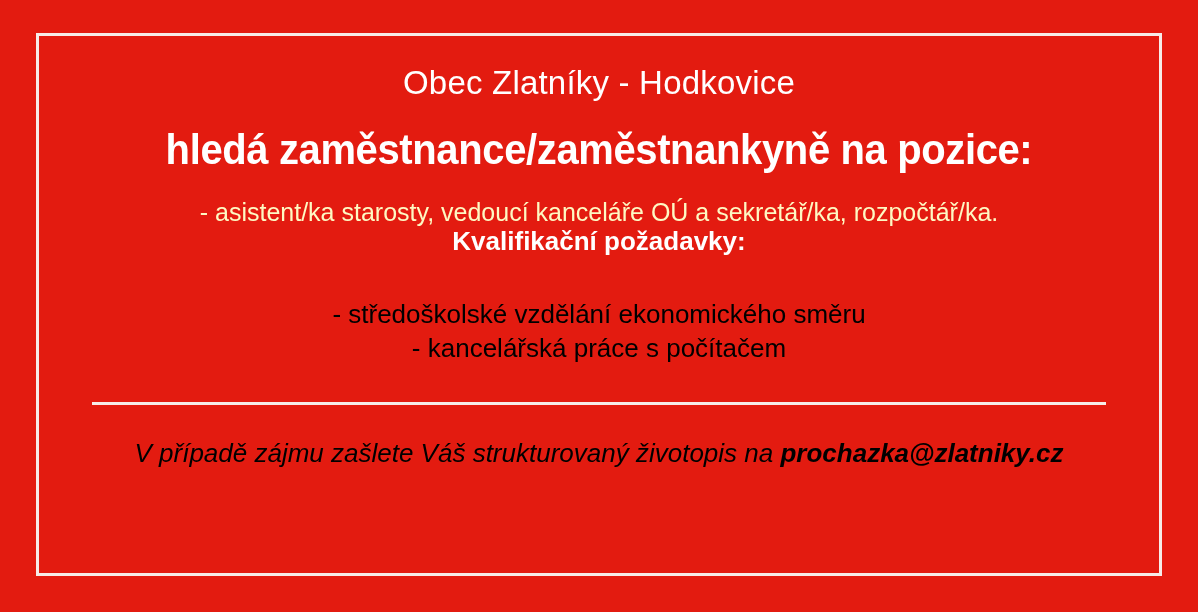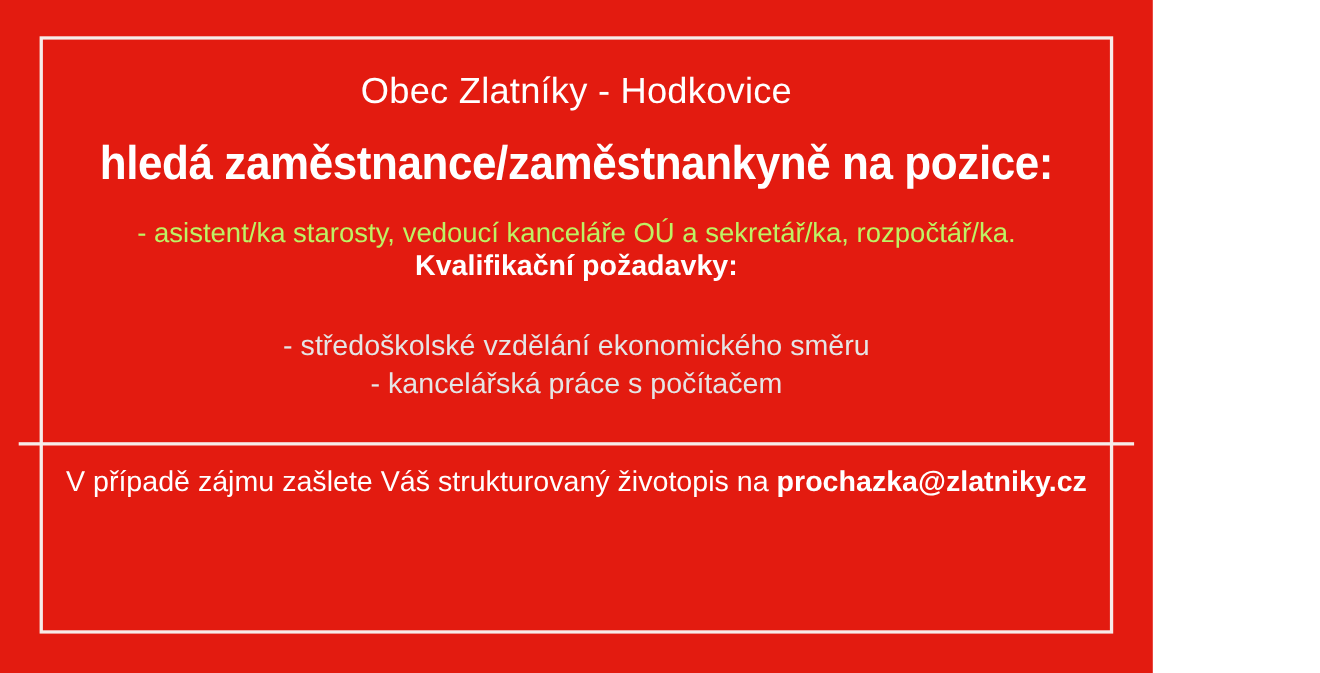--- a/index.html
+++ b/index.html
@@ -7,21 +7,21 @@
     margin: 0;
     padding: 0;
   }
   body {
     background: #ffffff;
     font-family: "Liberation Sans", sans-serif;
   }
 
   .poster {
     position: relative;
-    width: 1048px;
+    width: 1198px;
     height: 612px;
     background: #e31b10;
     overflow: hidden;
     box-sizing: border-box;
   }
 
   
   .poster-frame {
     position: absolute;
     left: 36px;
@@ -67,21 +67,21 @@
     transform: scaleX(0.93);
     transform-origin: center;
     white-space: nowrap;
   }
 
   .position-line {
     margin-top: 26px;
     font-size: 25px;
     font-weight: 400;
     line-height: 1.15;
-    color: #bef264;
+    color: #fef9c3;
     white-space: nowrap;
   }
 
   .req-heading {
     font-size: 26px;
     font-weight: 700;
     line-height: 1.1;
     color: #ffffff;
     white-space: nowrap;
   }
@@ -93,38 +93,39 @@
     margin-top: 41px;
     display: flex;
     flex-direction: column;
     align-items: center;
   }
 
   .req-item {
     font-size: 26px;
     font-weight: 400;
     line-height: 1.32;
-    color: #e5e5e5;
+    color: #000000;
     white-space: nowrap;
   }
 
   .divider {
     width: 1014px;
     height: 3px;
     background: #f7ece9;
     margin-top: 37px;
   }
 
   .contact-line {
-    margin-top: 18px;
+    margin-top: 34px;
     font-size: 26px;
     font-weight: 400;
     line-height: 1.15;
-    color: #ffffff;
+    color: #000000;
     white-space: nowrap;
+    font-style: italic;
   }
 
   .contact-email {
     font-weight: 700;
   }
 </style>
 </head>
 <body>
 
 <div class="poster">

